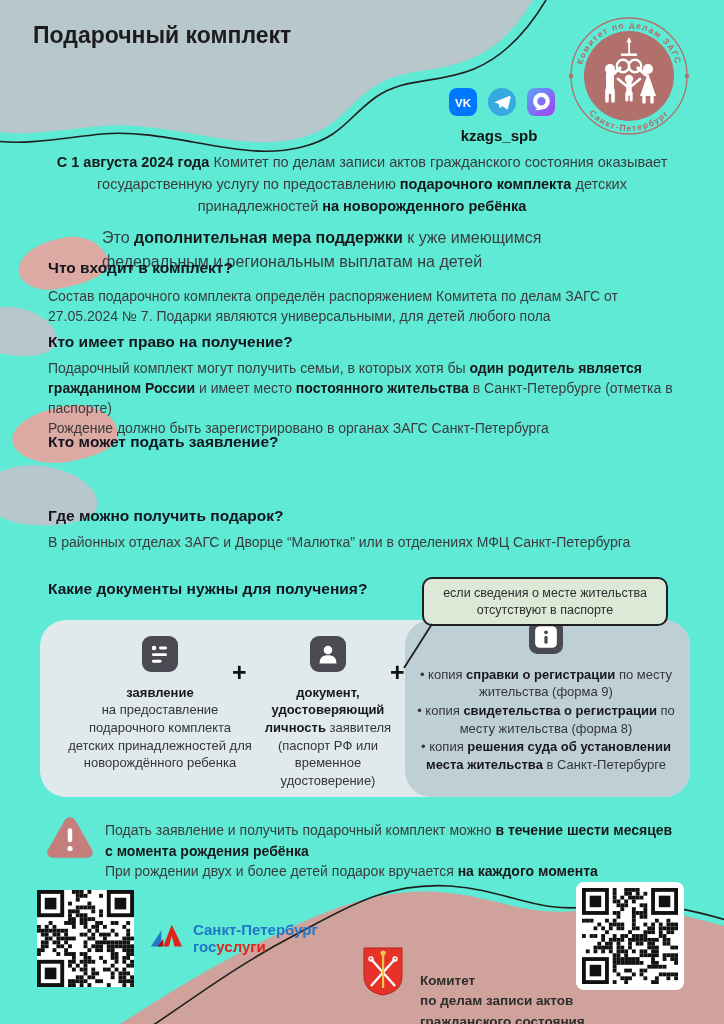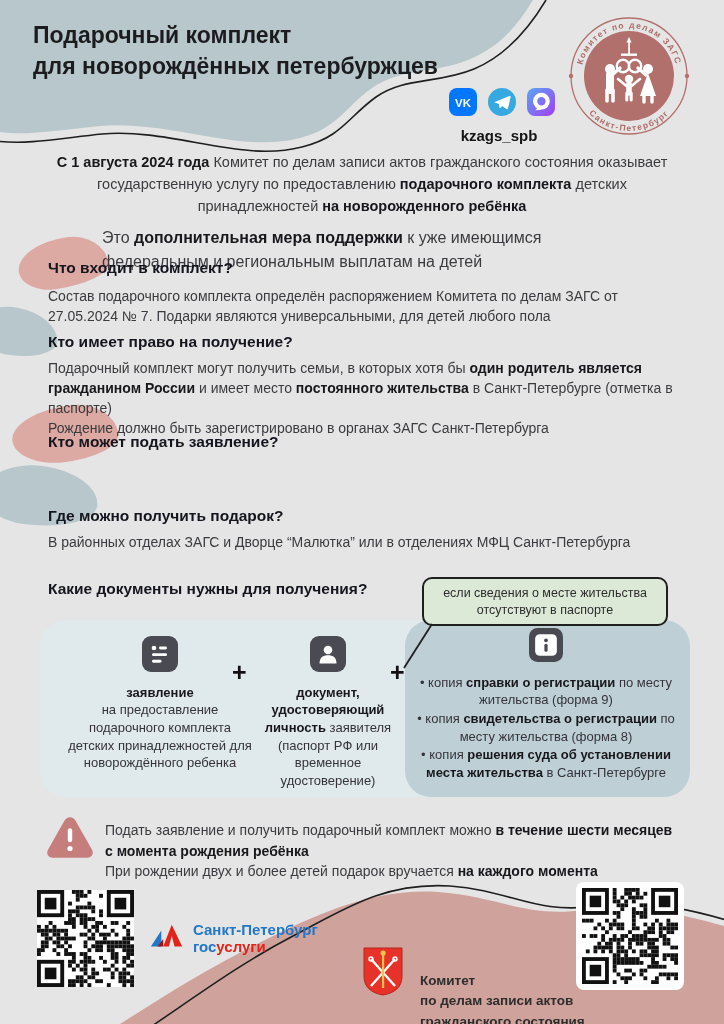--- a/index.html
+++ b/index.html
@@ -1,16 +1,16 @@
 <!DOCTYPE html>
 <html><head>
 <meta charset="utf-8">
 <style>
   html,body{margin:0;padding:0;background:#fff;}
-  .page{position:relative;width:724px;height:1024px;background:#e5e5e5;overflow:hidden;
+  .page{position:relative;width:724px;height:1024px;background:#5eead4;overflow:hidden;
         font-family:"Liberation Sans",sans-serif;color:#3b3b3f;}
   .abs{position:absolute;}
   
   .top-blob{left:0;top:0;width:724px;height:180px;z-index:0;}
   .title{left:33px;top:20px;z-index:2;font-size:23px;font-weight:700;color:#1c1c1e;line-height:1.34;margin:0;}
   .title span{display:block;}
   .social-row{left:449px;top:88px;display:flex;gap:11px;z-index:2;}
   .social-ic{width:28px;height:28px;display:block;cursor:pointer;}
   .handle{left:438px;top:127px;width:122px;text-align:center;font-weight:700;font-size:15px;color:#141414;z-index:2;}
   .logo{left:562px;top:9px;width:134px;height:134px;z-index:2;}
@@ -37,21 +37,21 @@
   
   .callout{left:422px;top:577px;width:226px;background:#dbe9d6;border:2px solid #1f1f1f;border-radius:10px;
            padding:6px 8px;text-align:center;font-size:12.5px;line-height:1.32;color:#2c2c2c;z-index:3;}
   .pointer{left:396px;top:622px;width:44px;height:50px;z-index:3;}
   .panel{left:40px;top:620px;width:650px;height:177px;background:#e0e9eb;border-radius:26px;z-index:1;}
   .panel-dark{position:absolute;left:365px;top:0;width:285px;height:177px;background:#bfcfd6;border-radius:26px;}
   .col{position:absolute;text-align:center;font-size:13px;line-height:1.36;color:#34343a;z-index:2;}
   .col .ic{display:inline-block;margin-bottom:7px;}
   .col1{left:25px;top:16px;width:190px;}
   .col2{left:214px;top:16px;width:148px;}
-  .col3{left:372px;top:8px;width:268px;}
+  .col3{left:372px;top:0;width:268px;}
   .col-title{font-weight:700;color:#18181c;}
   .plus{position:absolute;font-size:25px;font-weight:700;color:#111;z-index:2;}
   .plus1{left:192px;top:38px;} .plus2{left:350px;top:38px;}
   .bullet{margin:0 0 1px 0;}
   
   .warn-ic{left:45px;top:813px;width:50px;height:47px;z-index:2;}
   .warn-p1{left:105px;top:811px;width:575px;font-size:14px;line-height:1.52;z-index:2;margin-top:9px;}
   .warn-p2{left:105px;top:861px;width:575px;font-size:14px;line-height:1.52;z-index:2;}
   
   .wave{left:0;top:874px;width:724px;height:150px;z-index:0;}
@@ -71,21 +71,20 @@
 
 <div class="page">
 
   <svg class="abs top-blob" viewBox="0 0 724 180">
     <path d="M0,0 L533,0 C516,28 498,48 468,60 C432,74 400,68 372,88 C344,108 338,128 300,138 C240,154 170,120 100,126 C60,130 25,136 0,132 Z" fill="#b7c7cc"></path>
     <path d="M546,0 C528,30 505,56 474,69 C438,84 404,77 376,97 C348,117 342,137 302,147 C240,163 172,128 102,134 C62,138 28,145 -4,141" fill="none" stroke="#1f1f1f" stroke-width="1.6"></path>
   </svg>
 
   <h1 class="abs title">
     <span>Подарочный комплект</span>
-    <span>для новорождённых петербуржцев</span>
   </h1>
 
   <div class="abs social-row">
     <svg class="social-ic" viewBox="0 0 28 28">
       <rect width="28" height="28" rx="8" fill="#0077ff"></rect>
       <text x="14" y="18.6" text-anchor="middle" font-size="11.5" font-weight="bold" fill="#fff" font-family="Liberation Sans, sans-serif">VK</text>
     </svg>
     <svg class="social-ic" viewBox="0 0 28 28">
       <circle cx="14" cy="14" r="14" fill="#35a9e0"></circle>
       <path d="M6.2,14.3 L21.3,8.1 C22.2,7.8 22.9,8.4 22.6,9.5 L20,20.3 C19.8,21.2 19.1,21.4 18.3,20.9 L14.3,17.9 L12.4,19.7 C12,20.1 11.5,20 11.4,19.4 L10.9,15.9 Z" fill="#fff"></path>

